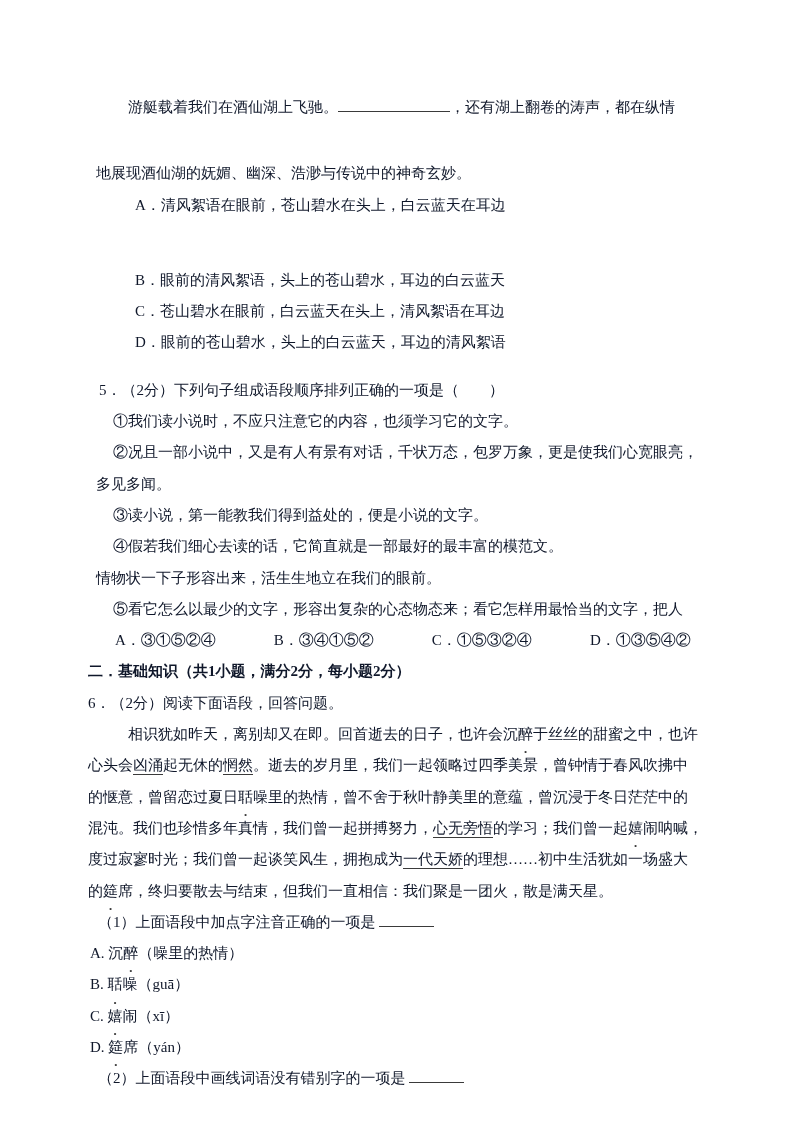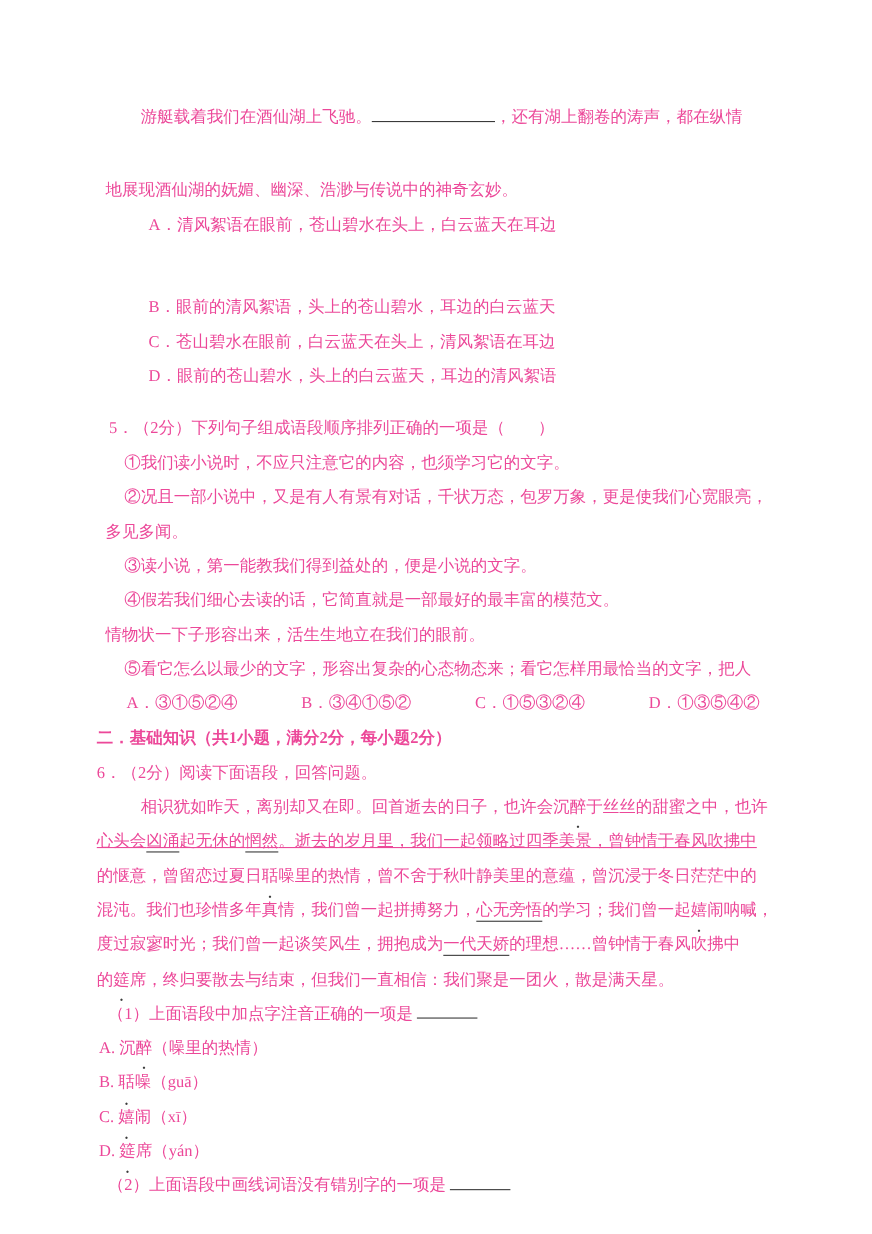--- a/index.html
+++ b/index.html
@@ -53,43 +53,43 @@
     vertical-align: baseline;
   }
   .gap {
     display: inline-block;
     height: 1px;
   }
 </style>
 </head>
 <body style="background: rgb(255, 255, 255);">
 
-<div class="doc" id="doc-lines" style="color: #ec4899;">
+<div class="doc" id="doc-lines" style="color: #0f172a;">
     <div class="line" style="padding-left: 40px;"><span class="seg">游艇载着我们在酒仙湖上飞驰。</span><span class="blank" style="width: 112px;"></span><span class="seg">，还有湖上翻卷的涛声，都在纵情</span></div>
     <div class="line" style="padding-left: 8px; margin-top: 35px;"><span class="seg">地展现酒仙湖的妩媚、幽深、浩渺与传说中的神奇玄妙。</span></div>
     <div class="line" style="padding-left: 47px;"><span class="seg">A．清风絮语在眼前，苍山碧水在头上，白云蓝天在耳边</span></div>
     <div class="line" style="padding-left: 47px; margin-top: 44px;"><span class="seg">B．眼前的清风絮语，头上的苍山碧水，耳边的白云蓝天</span></div>
     <div class="line" style="padding-left: 47px;"><span class="seg">C．苍山碧水在眼前，白云蓝天在头上，清风絮语在耳边</span></div>
     <div class="line" style="padding-left: 47px;"><span class="seg">D．眼前的苍山碧水，头上的白云蓝天，耳边的清风絮语</span></div>
     <div class="line" style="padding-left: 11px; margin-top: 16px;"><span class="seg">5．（2分）下列句子组成语段顺序排列正确的一项是（　　）</span></div>
     <div class="line" style="padding-left: 25px;"><span class="seg">①我们读小说时，不应只注意它的内容，也须学习它的文字。</span></div>
     <div class="line" style="padding-left: 25px;"><span class="seg">②况且一部小说中，又是有人有景有对话，千状万态，包罗万象，更是使我们心宽眼亮，</span></div>
     <div class="line" style="padding-left: 8px;"><span class="seg">多见多闻。</span></div>
     <div class="line" style="padding-left: 25px;"><span class="seg">③读小说，第一能教我们得到益处的，便是小说的文字。</span></div>
     <div class="line" style="padding-left: 25px;"><span class="seg">④假若我们细心去读的话，它简直就是一部最好的最丰富的模范文。</span></div>
     <div class="line" style="padding-left: 8px;"><span class="seg">情物状一下子形容出来，活生生地立在我们的眼前。</span></div>
     <div class="line" style="padding-left: 25px;"><span class="seg">⑤看它怎么以最少的文字，形容出复杂的心态物态来；看它怎样用最恰当的文字，把人</span></div>
     <div class="line" style="padding-left: 27px;"><span class="seg">A．③①⑤②④</span><span class="gap" style="width: 58px;"></span><span class="seg">B．③④①⑤②</span><span class="gap" style="width: 58px;"></span><span class="seg">C．①⑤③②④</span><span class="gap" style="width: 58px;"></span><span class="seg">D．①③⑤④②</span></div>
     <div class="line" style="padding-left: 0px; font-weight: bold;"><span class="seg">二．基础知识（共1小题，满分2分，每小题2分）</span></div>
     <div class="line" style="padding-left: 0px;"><span class="seg">6．（2分）阅读下面语段，回答问题。</span></div>
     <div class="line" style="padding-left: 40px;"><span class="seg">相识犹如昨天，离别却又在即。回首逝去的日子，也许会沉</span><span class="seg d">醉</span><span class="seg">于丝丝的甜蜜之中，也许</span></div>
-    <div class="line" style="padding-left: 0px; text-decoration: underline;"><span class="seg">心头会</span><span class="seg u">凶涌</span><span class="seg">起无休的</span><span class="seg u">惘然</span><span class="seg">。逝去的岁月里，我们一起领略过四季美景，曾钟情于春风吹拂中</span></div>
+    <div class="line" style="padding-left: 0px;"><span class="seg">心头会</span><span class="seg u">凶涌</span><span class="seg">起无休的</span><span class="seg u">惘然</span><span class="seg">。逝去的岁月里，我们一起领略过四季美景，曾钟情于春风吹拂中</span></div>
     <div class="line" style="padding-left: 0px;"><span class="seg">的惬意，曾留恋过夏日</span><span class="seg d">聒</span><span class="seg">噪里的热情，曾不舍于秋叶静美里的意蕴，曾沉浸于冬日茫茫中的</span></div>
     <div class="line" style="padding-left: 0px;"><span class="seg">混沌。我们也珍惜多年真情，我们曾一起拼搏努力，</span><span class="seg u">心无旁悟</span><span class="seg">的学习；我们曾一起</span><span class="seg d">嬉</span><span class="seg">闹呐喊，</span></div>
-    <div class="line" style="padding-left: 0px;"><span class="seg">度过寂寥时光；我们曾一起谈笑风生，拥抱成为</span><span class="seg u">一代天娇</span><span class="seg">的理想……曾钟情于春风吹拂中</span></div>
+    <div class="line" style="padding-left: 0px;"><span class="seg">度过寂寥时光；我们曾一起谈笑风生，拥抱成为</span><span class="seg u">一代天娇</span><span class="seg">的理想……初中生活犹如一场盛大</span></div>
     <div class="line" style="padding-left: 0px;"><span class="seg">的</span><span class="seg d">筵</span><span class="seg">席，终归要散去与结束，但我们一直相信：我们聚是一团火，散是满天星。</span></div>
     <div class="line" style="padding-left: 10px;"><span class="seg">（1）上面语段中加点字注音正确的一项是 </span><span class="blank" style="width: 55px;"></span></div>
     <div class="line" style="padding-left: 2px;"><span class="seg">A. 沉</span><span class="seg d">醉</span><span class="seg">（噪里的热情）</span></div>
     <div class="line" style="padding-left: 2px;"><span class="seg">B. </span><span class="seg d">聒</span><span class="seg">噪（guā）</span></div>
     <div class="line" style="padding-left: 2px;"><span class="seg">C. </span><span class="seg d">嬉</span><span class="seg">闹（xī）</span></div>
     <div class="line" style="padding-left: 2px;"><span class="seg">D. </span><span class="seg d">筵</span><span class="seg">席（yán）</span></div>
     <div class="line" style="padding-left: 10px;"><span class="seg">（2）上面语段中画线词语没有错别字的一项是 </span><span class="blank" style="width: 55px;"></span></div>
   </div>
 
 </body></html>

